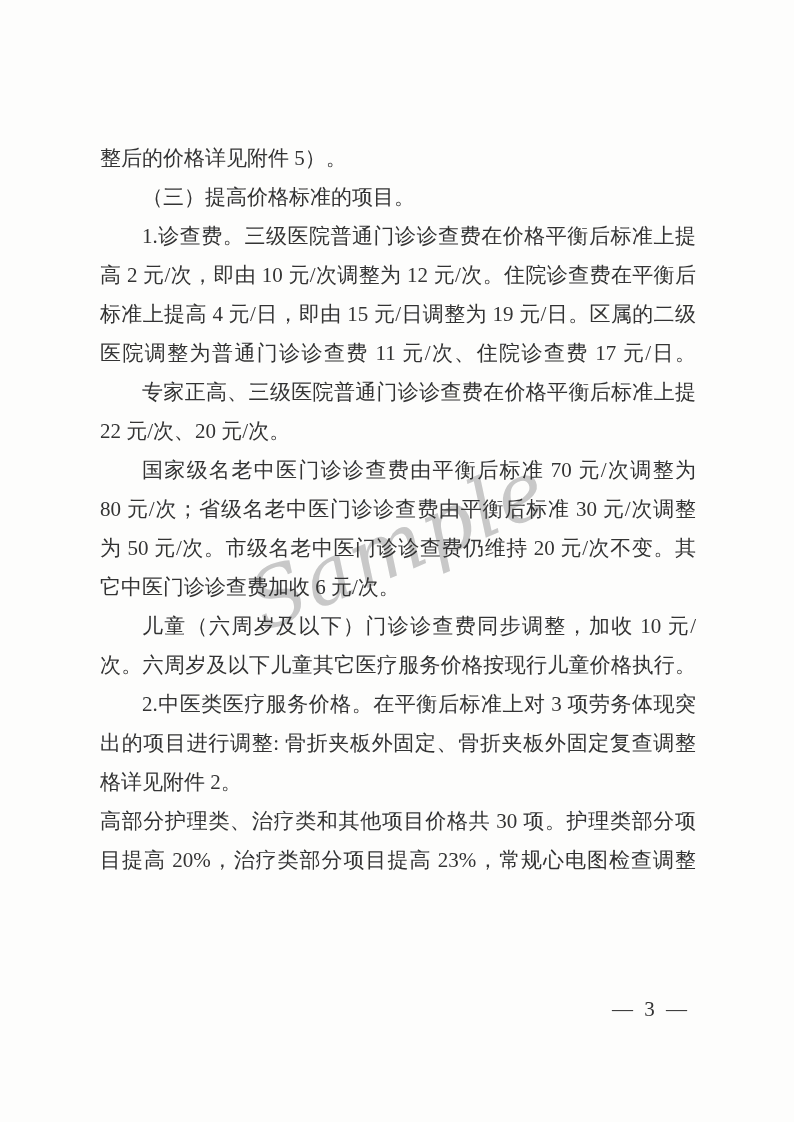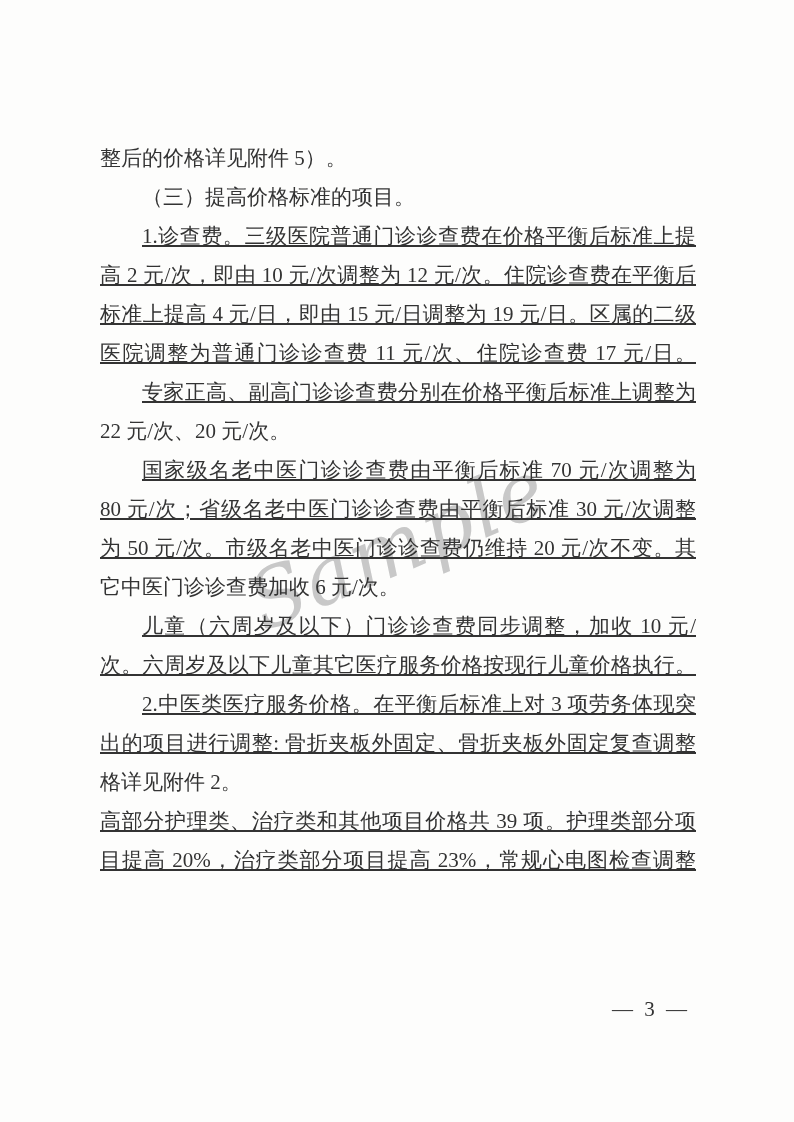--- a/index.html
+++ b/index.html
@@ -39,21 +39,20 @@
     line-height: 39px;
     color: #333333;
   }
   .line {
     text-align: justify;
     text-justify: inter-character;
     white-space: normal;
   }
   .line.fill {
     text-align-last: justify;
-    text-decoration: underline;
   }
   .line.indent {
     text-indent: 2em;
   }
   .page-number {
     position: absolute;
     top: 997px;
     right: 104px;
     z-index: 2;
     font-size: 21px;
@@ -69,30 +68,30 @@
 
   <div class="watermark">Sample</div>
 
   <div class="textblock">
       <div class="line">整后的价格详见附件 5）。</div>
       <div class="line indent">（三）提高价格标准的项目。</div>
       <div class="line indent fill">1.诊查费。三级医院普通门诊诊查费在价格平衡后标准上提</div>
       <div class="line fill">高 2 元/次，即由 10 元/次调整为 12 元/次。住院诊查费在平衡后</div>
       <div class="line fill">标准上提高 4 元/日，即由 15 元/日调整为 19 元/日。区属的二级</div>
       <div class="line fill">医院调整为普通门诊诊查费 11 元/次、住院诊查费 17 元/日。</div>
-      <div class="line indent fill">专家正高、副高门诊诊查费分别在价格平衡后标准上调整为</div>
+      <div class="line indent fill">专家正高、三级医院普通门诊诊查费在价格平衡后标准上提</div>
       <div class="line">22 元/次、20 元/次。</div>
       <div class="line indent fill">国家级名老中医门诊诊查费由平衡后标准 70 元/次调整为</div>
       <div class="line fill">80 元/次；省级名老中医门诊诊查费由平衡后标准 30 元/次调整</div>
       <div class="line fill">为 50 元/次。市级名老中医门诊诊查费仍维持 20 元/次不变。其</div>
       <div class="line">它中医门诊诊查费加收 6 元/次。</div>
       <div class="line indent fill">儿童（六周岁及以下）门诊诊查费同步调整，加收 10 元/</div>
       <div class="line fill">次。六周岁及以下儿童其它医疗服务价格按现行儿童价格执行。</div>
       <div class="line indent fill">2.中医类医疗服务价格。在平衡后标准上对 3 项劳务体现突</div>
       <div class="line fill">出的项目进行调整: 骨折夹板外固定、骨折夹板外固定复查调整</div>
       <div class="line">格详见附件 2。</div>
-      <div class="line fill">高部分护理类、治疗类和其他项目价格共 39 项。护理类部分项</div>
+      <div class="line fill">高部分护理类、治疗类和其他项目价格共 30 项。护理类部分项</div>
       <div class="line fill">目提高 20%，治疗类部分项目提高 23%，常规心电图检查调整</div>
     </div>
 
   <div class="page-number">— 3 —</div>
 
 </div>
 
 </body></html>

